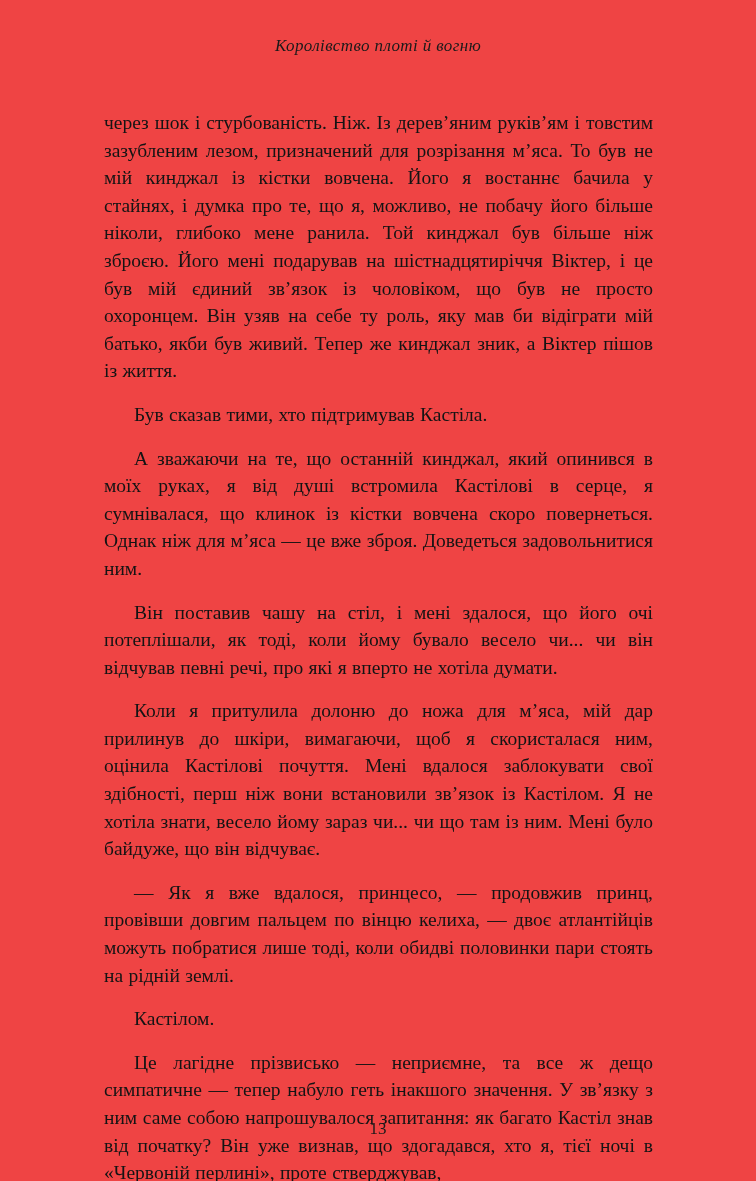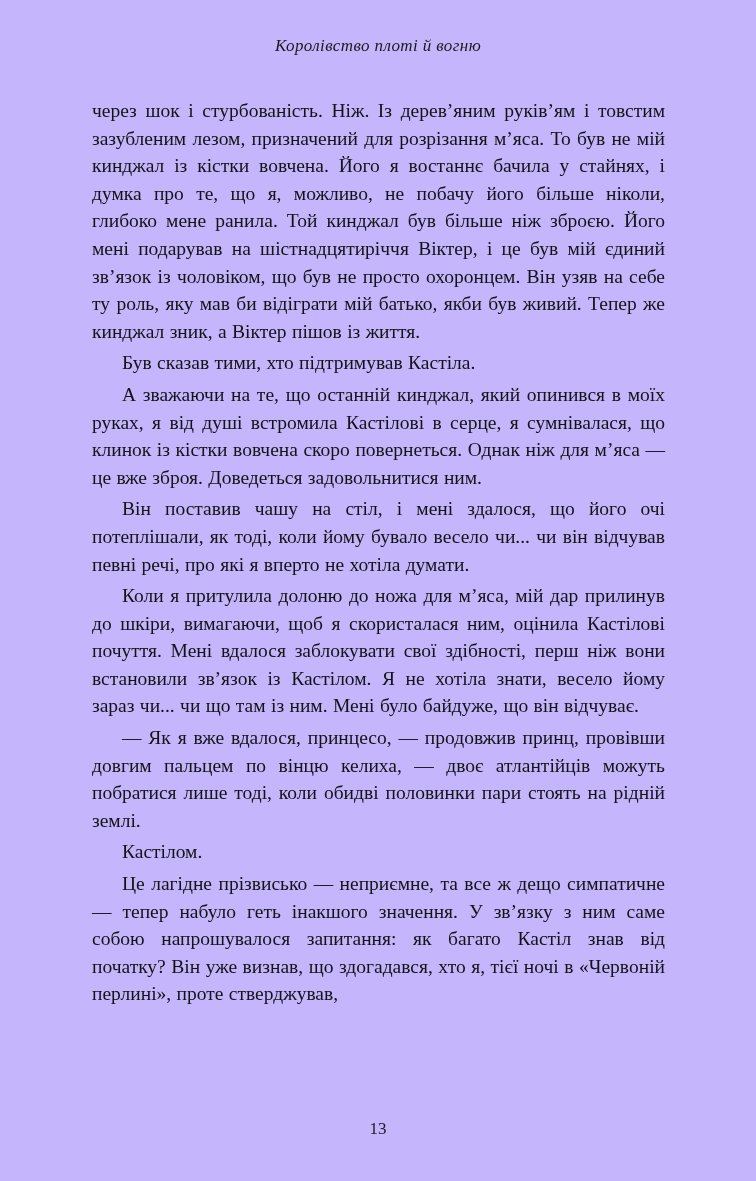--- a/index.html
+++ b/index.html
@@ -4,21 +4,21 @@
 <style>
   html, body {
     margin: 0;
     padding: 0;
     background: #ffffff;
   }
   .page {
     position: relative;
     width: 756px;
     height: 1181px;
-    background: #c4b5fd;
+    background: #ef4444;
     color: #141414;
     font-family: "Liberation Serif", "DejaVu Serif", serif;
     overflow: hidden;
   }
   .running-header {
     position: absolute;
     top: 36px;
     left: 0;
     right: 0;
     text-align: center;
@@ -33,21 +33,21 @@
     left: 88px;
     width: 581px;
     font-size: 19.5px;
     line-height: 27.6px;
     text-align: justify;
     word-spacing: 0.5px;
     hyphens: auto;
     -webkit-hyphens: auto;
   }
   .para {
-    margin: 4px;
+    margin: 16px;
     padding: 0;
   }
   .para.indent {
     text-indent: 30px;
   }
   .em {
   }
   .page-number {
     position: absolute;
     bottom: 42px;

